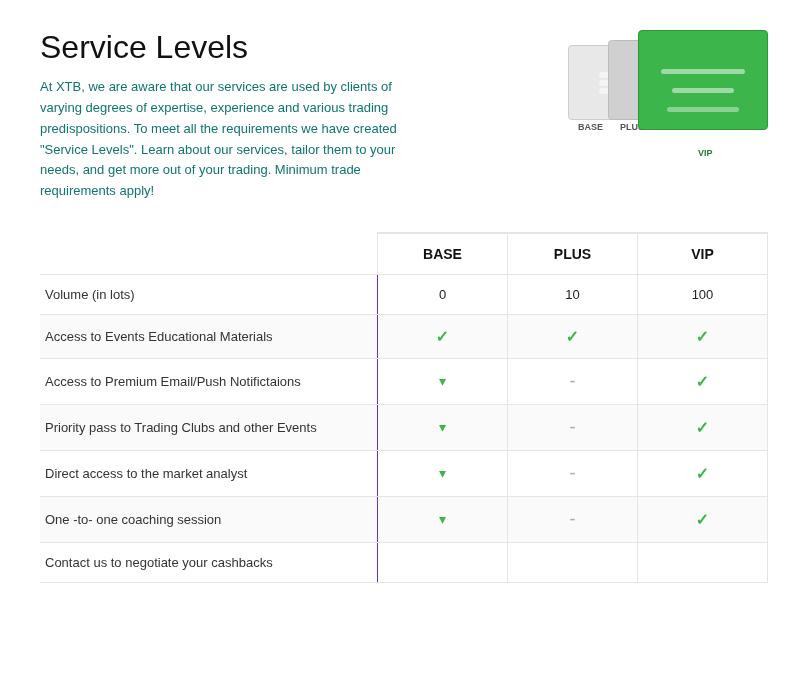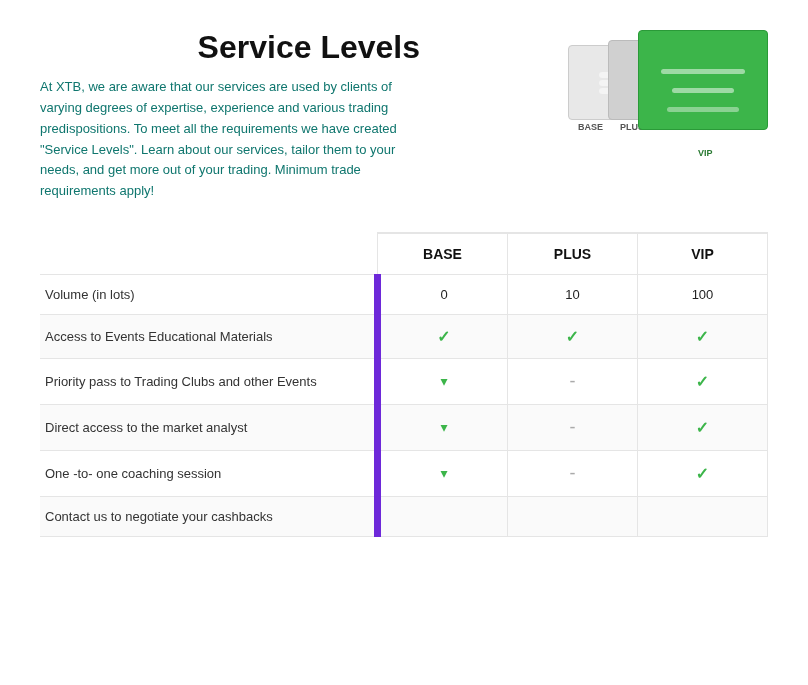--- a/index.html
+++ b/index.html
@@ -19,25 +19,24 @@
       display: flex;
       justify-content: space-between;
       align-items: flex-start;
       margin-bottom: 30px;
     }
     .header-text {
       max-width: 380px;
     }
     .page-title {
       font-size: 32px;
-      font-weight: 700;
+      font-weight: 400;
       color: #111;
       margin-bottom: 12px;
       line-height: 1.1;
-      text-align: right;
     }
     .page-description {
       font-size: 13px;
       color: #0f766e;
       line-height: 1.6;
     }
     
     .card-illustration {
       width: 220px;
       height: 120px;
@@ -121,21 +120,21 @@
       font-size: 14px;
       background: #fff;
       color: #111;
       border-top: 2px solid #e5e5e5;
     }
     .service-table td.feature-col {
       text-align: left;
       color: #333;
       background: #fff;
       border-left: none;
-      border-right: 7px solid #6d28d9;
+      border-right: 1px solid #6d28d9;
       padding-left: 5px;
     }
     .service-table tr:nth-child(even) td {
       background: #fafafa;
     }
     .service-table tr:nth-child(even) td.feature-col {
       background: #fafafa;
     }
     .service-table thead th:first-child {
       border: none;
@@ -219,20 +218,26 @@
       <td><span>10</span></td>
       <td><span>100</span></td>
     </tr>
         <tr>
       <td class="feature-col">Access to Events Educational Materials</td>
       <td><span class="check">✓</span></td>
       <td><span class="check">✓</span></td>
       <td><span class="check">✓</span></td>
     </tr>
         <tr>
+      <td class="feature-col">Access to Premium Email/Push Notifictaions</td>
+      <td><span class="chevron-down">▾</span></td>
+      <td><span class="dash">-</span></td>
+      <td><span class="check">✓</span></td>
+    </tr>
+        <tr>
       <td class="feature-col">Priority pass to Trading Clubs and other Events</td>
       <td><span class="chevron-down">▾</span></td>
       <td><span class="dash">-</span></td>
       <td><span class="check">✓</span></td>
     </tr>
         <tr>
       <td class="feature-col">Direct access to the market analyst</td>
       <td><span class="chevron-down">▾</span></td>
       <td><span class="dash">-</span></td>
       <td><span class="check">✓</span></td>

